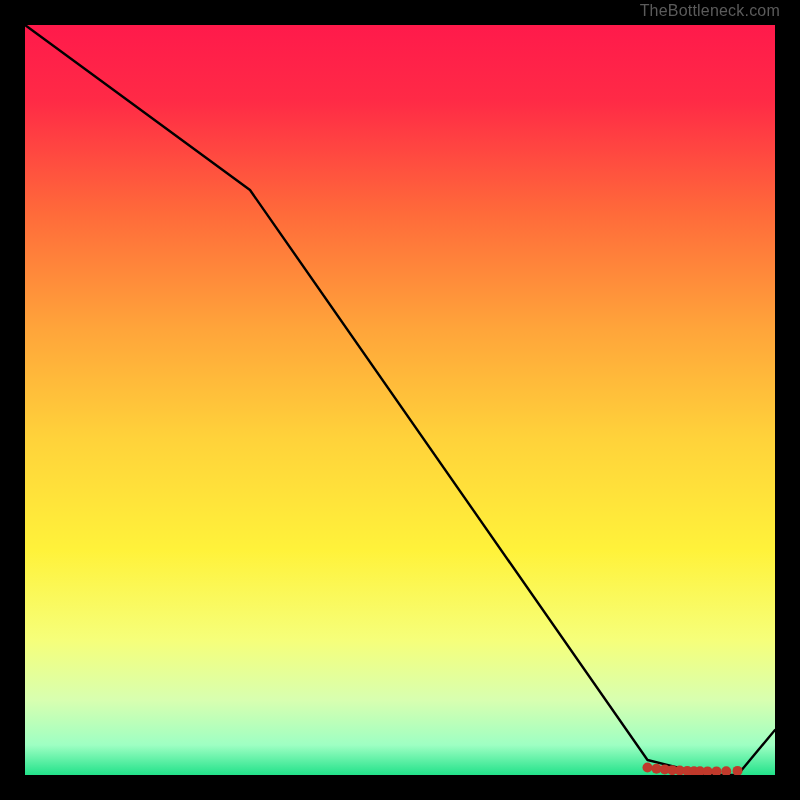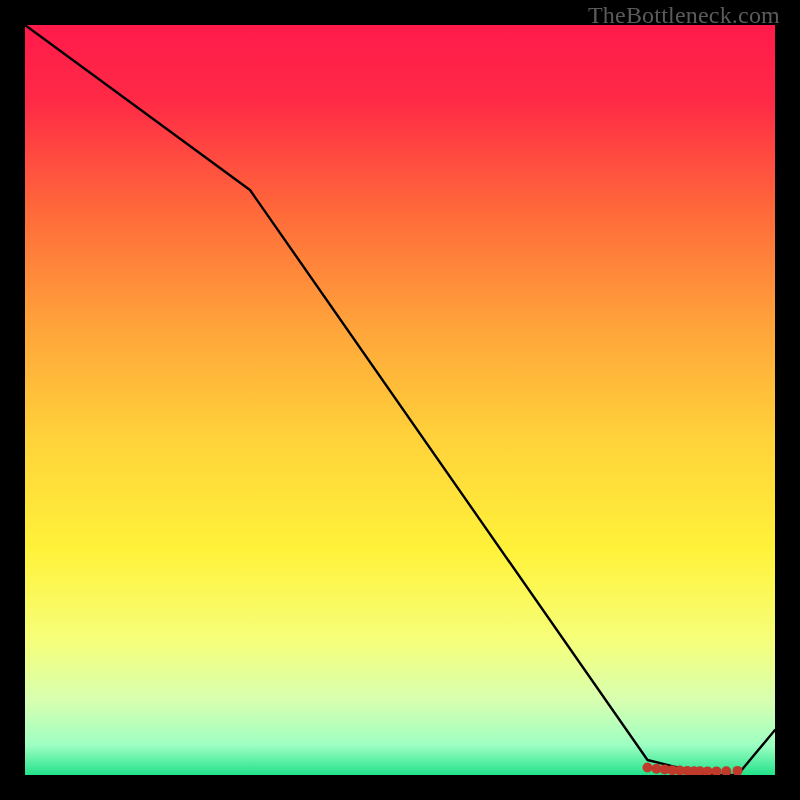--- a/index.html
+++ b/index.html
@@ -7,22 +7,22 @@
   .stage {
     position: relative;
     width: 800px;
     height: 800px;
     background: #000;
   }
   .watermark {
     position: absolute;
     top: 2px;
     right: 20px;
-    font-family: Liberation Serif, serif;
-    font-size: 24px;
+    font-family: Liberation Sans, sans-serif;
+    font-size: 16px;
     color: #5b5b5b;
     letter-spacing: 0.2px;
     text-align: center;
   }
   .plot-bg {
     position: absolute;
     left: 25px;
     top: 25px;
     width: 750px;
     height: 750px;

